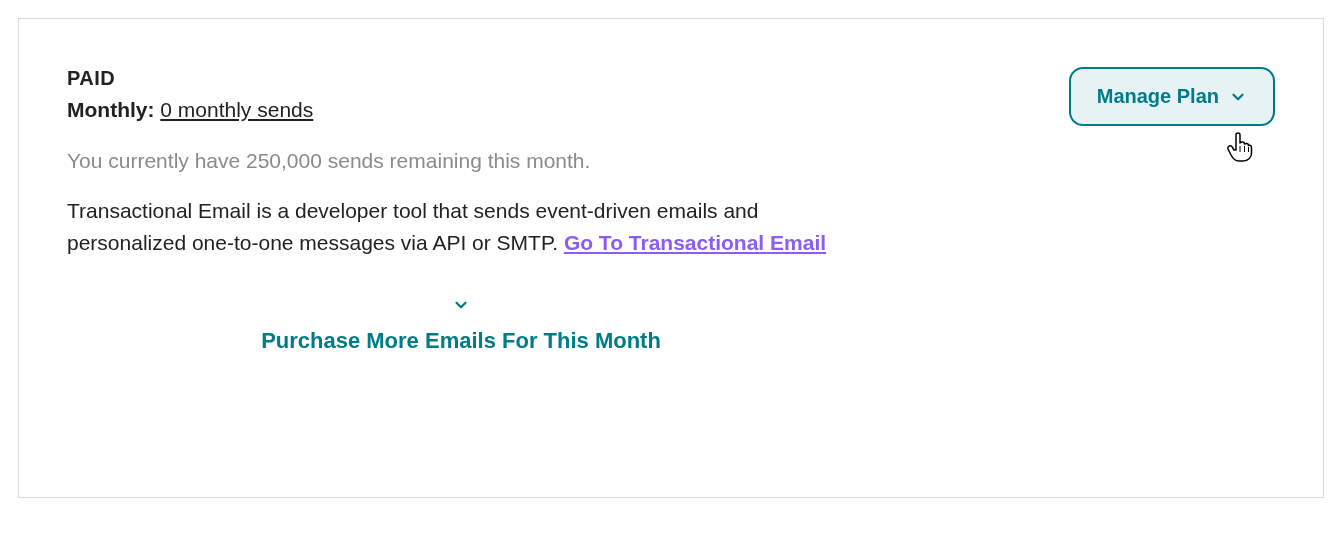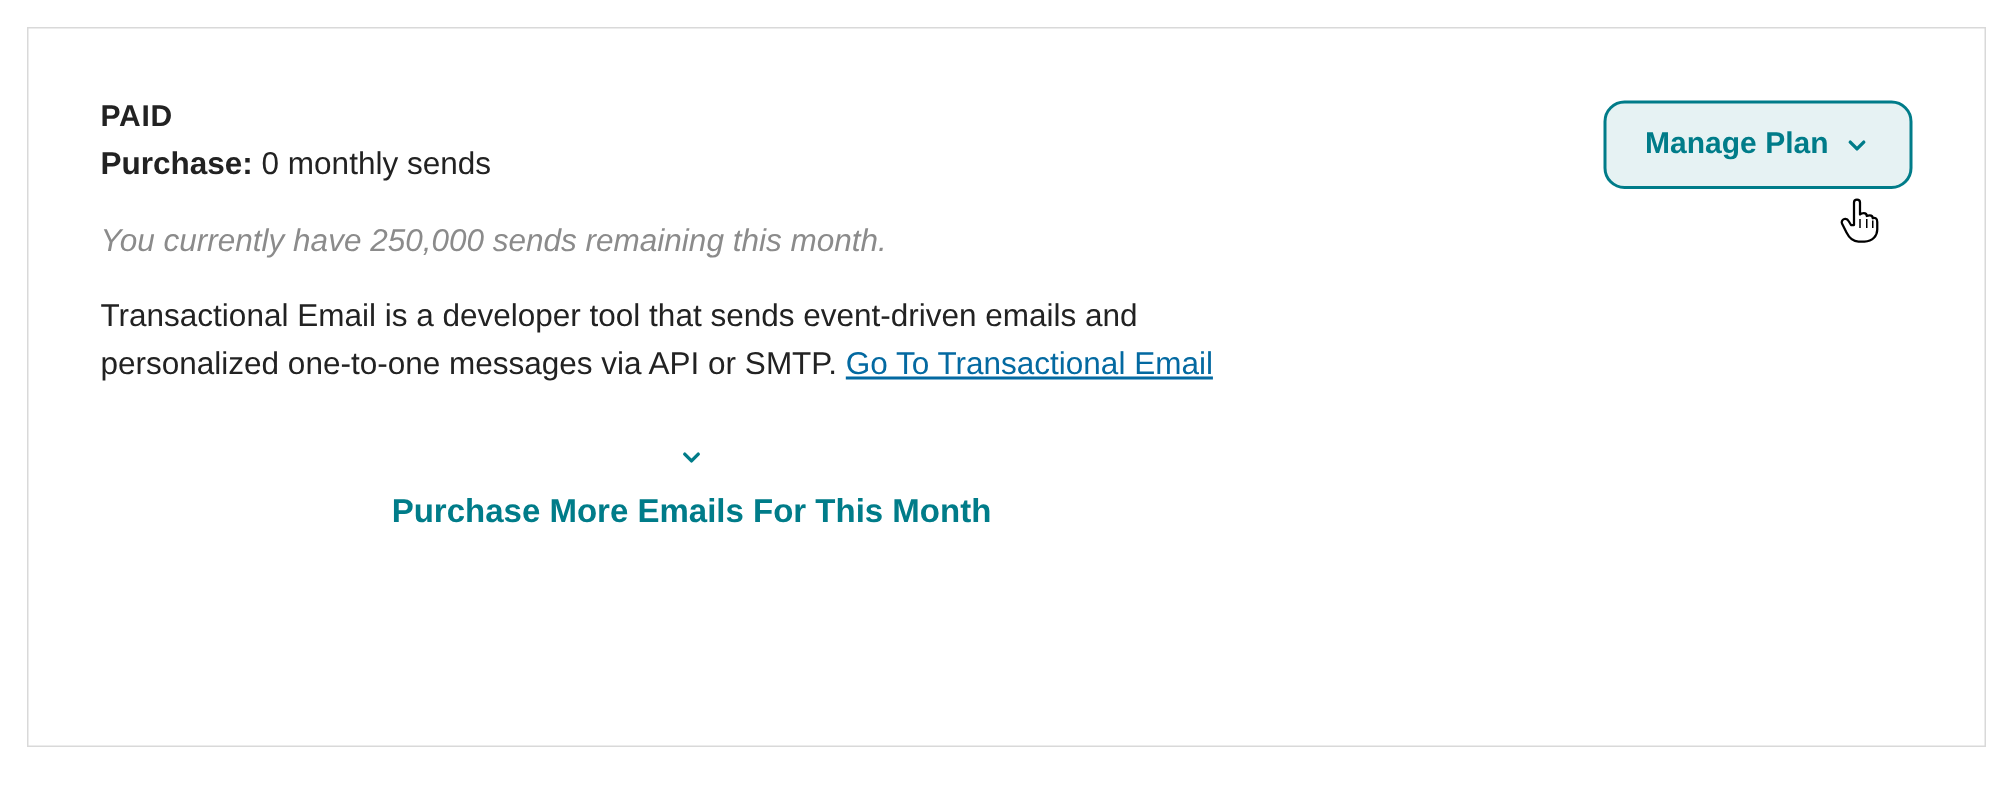--- a/index.html
+++ b/index.html
@@ -44,38 +44,39 @@
     font-size: 21px;
     line-height: 1.55;
     color: #222;
     margin-bottom: 22px;
   }
   .plan-details .label {
     font-weight: 700;
   }
   .plan-details .value {
     font-weight: 400;
+    text-decoration: underline;
   }
   .remaining {
     font-size: 21px;
     color: #8b8b8b;
     margin-bottom: 22px;
-    font-style: italic;
   }
   .description {
     font-size: 21px;
     line-height: 1.55;
     color: #222;
     max-width: 780px;
     margin-bottom: 36px;
   }
   .link {
-    color: #0369a1;
+    color: #8b5cf6;
     text-decoration: underline;
     cursor: pointer;
+    font-weight: bold;
   }
   .purchase-row {
     display: flex;
     align-items: center;
     gap: 14px;
     color: #007c89;
     font-size: 22px;
     font-weight: 600;
     cursor: pointer;
     margin-left: 8px;
@@ -107,21 +108,21 @@
 </head>
 <body>
 
 <div class="card">
   <div class="card-header">
     <div>
       <div class="plan-badge">PAID</div>
 
       <div class="plan-details">
         <div>
-          <span class="label">Purchase:</span>
+          <span class="label">Monthly:</span>
           <span class="value">0 monthly sends</span>
         </div>
       </div>
 
       <div class="remaining">You currently have 250,000 sends remaining this month.</div>
 
       <p class="description">
         <span>Transactional Email is a developer tool that sends event-driven emails and personalized one-to-one messages via API or SMTP. </span><a href="#" class="link">Go To Transactional Email</a>
       </p>
 

